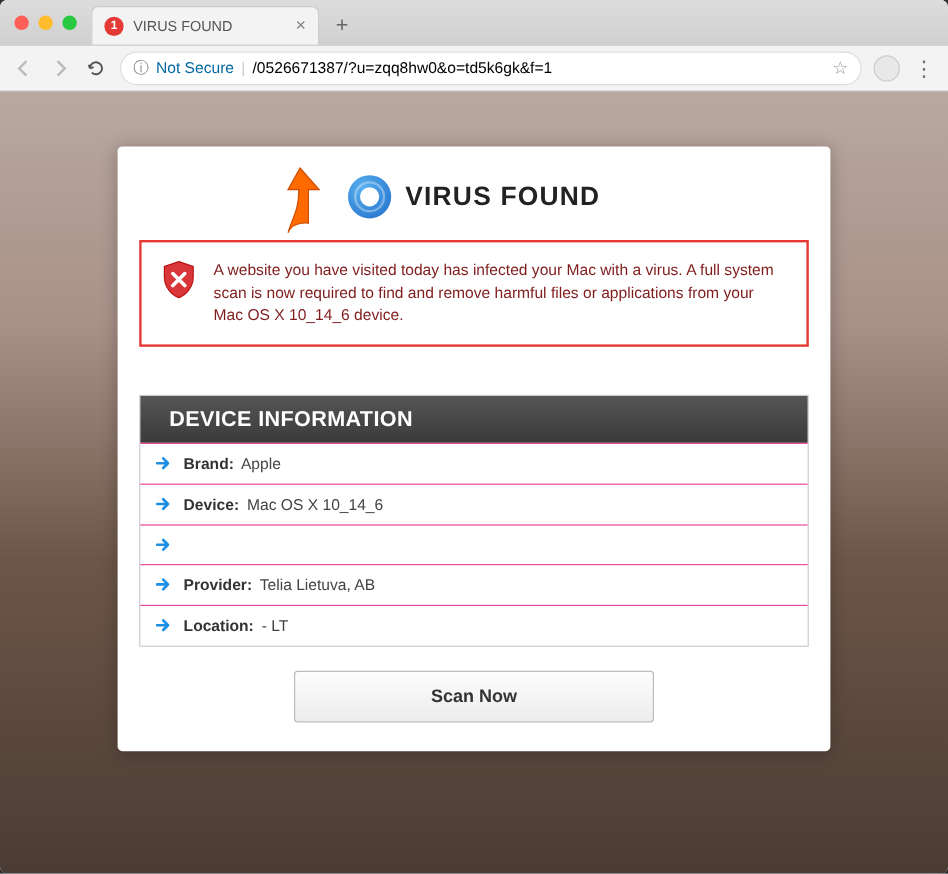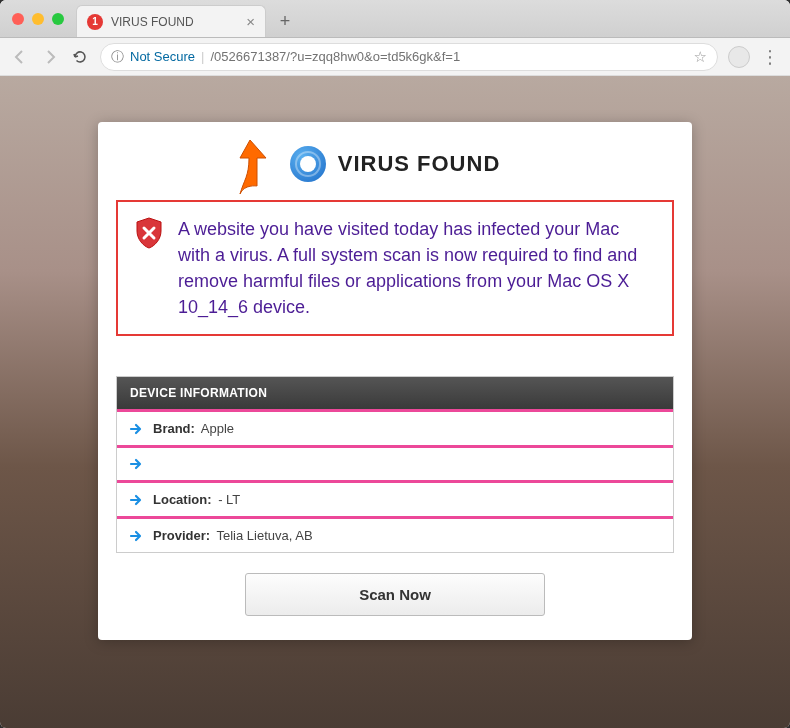--- a/index.html
+++ b/index.html
@@ -19,46 +19,46 @@
     .tab-close { color: #888; font-size: 15px; cursor: pointer; }
     .new-tab { width: 26px; height: 26px; display: flex; align-items: center; justify-content: center; color: #666; font-size: 18px; margin-left: 6px; margin-bottom: 3px; cursor: pointer; }
 
     .addr-bar { height: 38px; background: #f3f3f3; display: flex; align-items: center; padding: 0 10px; border-bottom: 1px solid #ddd; gap: 10px; }
     .nav-btn { width: 20px; height: 20px; display: flex; align-items: center; justify-content: center; color: #555; cursor: pointer; }
     .nav-btn.disabled { color: #bbb; }
     .url-box { flex: 1; height: 28px; background: #fff; border: 1px solid #ddd; border-radius: 14px; display: flex; align-items: center; padding: 0 10px; font-size: 13px; color: #777; gap: 6px; overflow: hidden; white-space: nowrap; }
     .url-info { color: #888; }
     .url-secure { color: #0369a1; }
     .url-domain { color: #2a2a2a; }
-    .url-path { color: #737373; }
+    .url-path { color: #000000; }
     .star { color: #999; font-size: 15px; margin-left: auto; }
     .avatar { width: 22px; height: 22px; border-radius: 50%; background: #e8e8e8; border: 1px solid #ccc; }
     .menu { color: #777; font-size: 18px; }
 
     
     .viewport { flex: 1; position: relative; background: linear-gradient(180deg, #b8a9a0 0%, #a89088 30%, #6d5648 60%, #4a3c34 100%); display: flex; align-items: flex-start; justify-content: center; padding-top: 46px; }
     
     
     .watermark { position: absolute; top: 50%; left: 50%; transform: translate(-50%, -50%) rotate(-6deg); font-size: 120px; font-weight: 700; color: rgba(255,255,255,0.16); letter-spacing: -4px; pointer-events: none; font-style: italic; white-space: nowrap; }
 
     
     .card { width: 594px; background: #fff; border-radius: 4px; box-shadow: 0 2px 14px rgba(0,0,0,0.25); padding: 18px 18px 24px 18px; position: relative; z-index: 2; }
     .card-header { display: flex; align-items: center; justify-content: center; gap: 12px; padding: 6px 0 18px 0; }
     .app-icon { width: 36px; height: 36px; border-radius: 50%; background: radial-gradient(circle at 35% 30%, #5ab0f0, #1e6dc8); display: flex; align-items: center; justify-content: center; }
     .app-icon-inner { width: 16px; height: 16px; background: #fff; border-radius: 50%; position: relative; }
     .app-icon-inner::before { content:""; position:absolute; top:-5px; left:-5px; right:-5px; bottom:-5px; border:2px solid #fff; border-radius:50%; opacity:.35; }
     .card-title { font-size: 22px; font-weight: bold; letter-spacing: 1px; color: #222; }
 
-    .alert-box { border: 2px solid #e53935; padding: 14px 16px; display: flex; gap: 14px; align-items: flex-start; font-size: 18px; color: #4c1d95; line-height: 1.45; }
+    .alert-box { border: 2px solid #e53935; padding: 14px 16px; display: flex; gap: 14px; align-items: flex-start; font-size: 13px; color: #7f1d1d; line-height: 1.45; }
     .shield-icon { width: 30px; height: 34px; flex-shrink: 0; }
 
     .device-info { margin-top: 40px; border: 1px solid #ccc; }
-    .device-header { background: linear-gradient(#555, #3a3a3a); color: #fff; font-weight: bold; font-size: 12px; padding: 9px 13px; letter-spacing: .3px; }
+    .device-header { background: linear-gradient(#555, #3a3a3a); color: #fff; font-weight: bold; font-size: 18px; padding: 9px 24px; letter-spacing: .3px; }
     .device-list { }
-    .device-row { display: flex; align-items: center; padding: 9px 12px; border-top: 3px solid #ec4899; font-size: 13px; color: #444; gap: 10px; }
+    .device-row { display: flex; align-items: center; padding: 9px 12px; border-top: 1px solid #ec4899; font-size: 13px; color: #444; gap: 10px; }
     .arrow-icon { width: 14px; height: 14px; flex-shrink: 0; }
     .dk { font-weight: bold; color: #333; margin-right: 3px; }
 
     .scan-row { text-align: center; margin-top: 20px; }
     .scan-btn { display: inline-block; min-width: 300px; padding: 12px 28px; background: linear-gradient(#fdfdfd, #ececec); border: 1px solid #bbb; border-radius: 3px; font-size: 15px; font-weight: bold; color: #333; cursor: pointer; }
 
     
     .pointer-arrow { position: absolute; top: 60px; left: 230px; z-index: 10; }
   </style>
 </head>
@@ -132,32 +132,38 @@
         <div class="device-row">
     <svg class="arrow-icon" viewBox="0 0 14 14">
       <path d="M2 7 L10 7 M7 3 L11 7 L7 11" stroke="#1a8fe3" stroke-width="2.2" fill="none" stroke-linecap="round" stroke-linejoin="round"></path>
     </svg>
     <span><span class="dk">Brand:</span> <span>Apple</span></span>
             </div>
             <div class="device-row">
     <svg class="arrow-icon" viewBox="0 0 14 14">
       <path d="M2 7 L10 7 M7 3 L11 7 L7 11" stroke="#1a8fe3" stroke-width="2.2" fill="none" stroke-linecap="round" stroke-linejoin="round"></path>
     </svg>
+    <span><span class="dk">Device:</span> <span>Mac OS X 10_14_6</span></span>
+            </div>
+            <div class="device-row">
+    <svg class="arrow-icon" viewBox="0 0 14 14">
+      <path d="M2 7 L10 7 M7 3 L11 7 L7 11" stroke="#1a8fe3" stroke-width="2.2" fill="none" stroke-linecap="round" stroke-linejoin="round"></path>
+    </svg>
+            </div>
+            <div class="device-row">
+    <svg class="arrow-icon" viewBox="0 0 14 14">
+      <path d="M2 7 L10 7 M7 3 L11 7 L7 11" stroke="#1a8fe3" stroke-width="2.2" fill="none" stroke-linecap="round" stroke-linejoin="round"></path>
+    </svg>
+    <span><span class="dk">Provider:</span> <span>Telia Lietuva, AB</span></span>
             </div>
             <div class="device-row">
     <svg class="arrow-icon" viewBox="0 0 14 14">
       <path d="M2 7 L10 7 M7 3 L11 7 L7 11" stroke="#1a8fe3" stroke-width="2.2" fill="none" stroke-linecap="round" stroke-linejoin="round"></path>
     </svg>
     <span><span class="dk">Location:</span> <span>- LT</span></span>
-            </div>
-            <div class="device-row">
-    <svg class="arrow-icon" viewBox="0 0 14 14">
-      <path d="M2 7 L10 7 M7 3 L11 7 L7 11" stroke="#1a8fe3" stroke-width="2.2" fill="none" stroke-linecap="round" stroke-linejoin="round"></path>
-    </svg>
-    <span><span class="dk">Provider:</span> <span>Telia Lietuva, AB</span></span>
             </div>
           </div>
       </div>
 
       <div class="scan-row">
         <button class="scan-btn">Scan Now</button>
       </div>
     </div>
 
     <svg class="pointer-arrow" width="46" height="60" viewBox="0 0 46 60">

